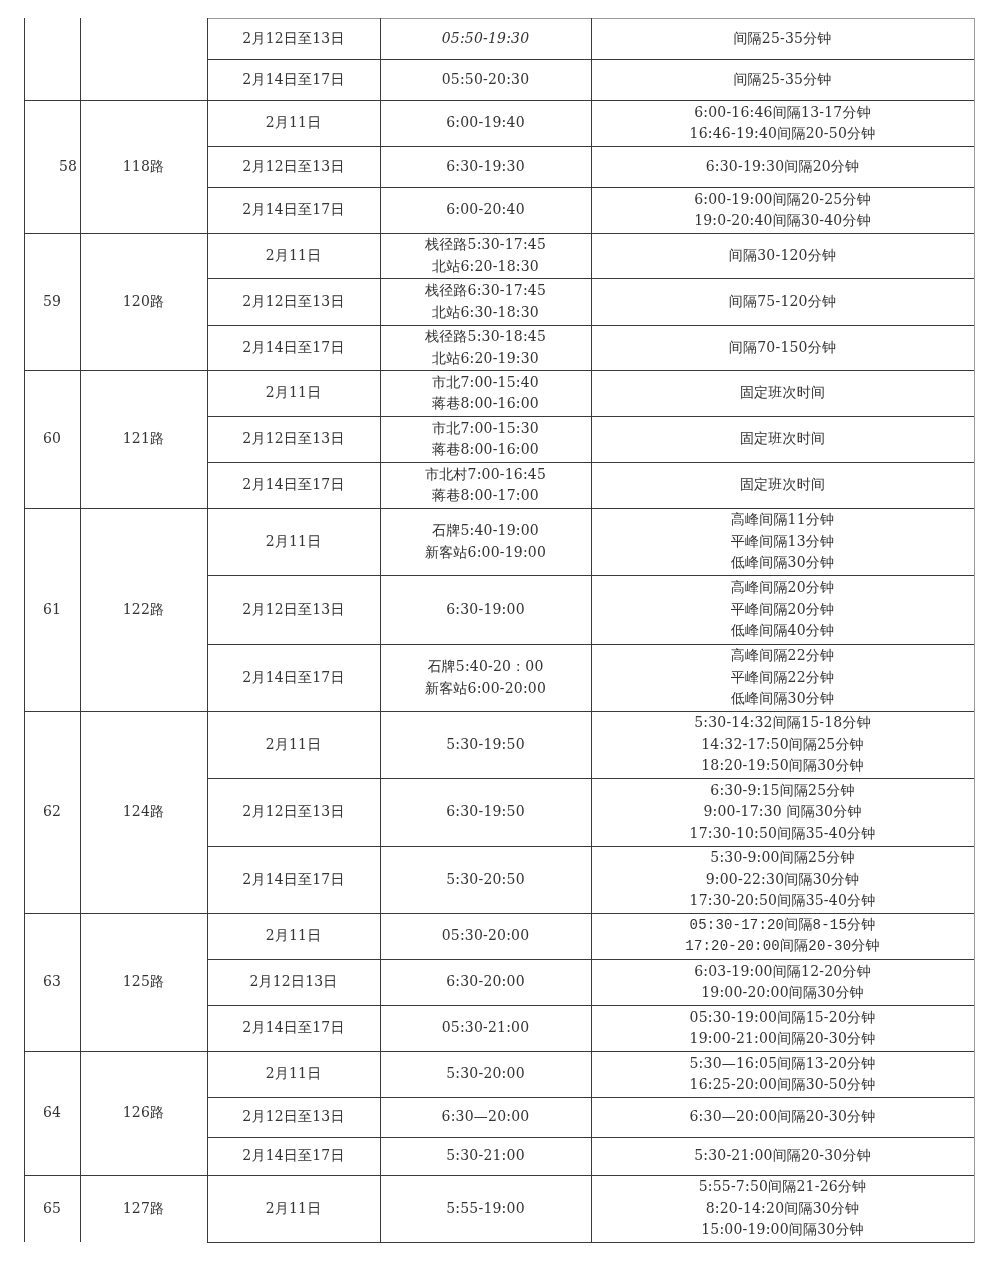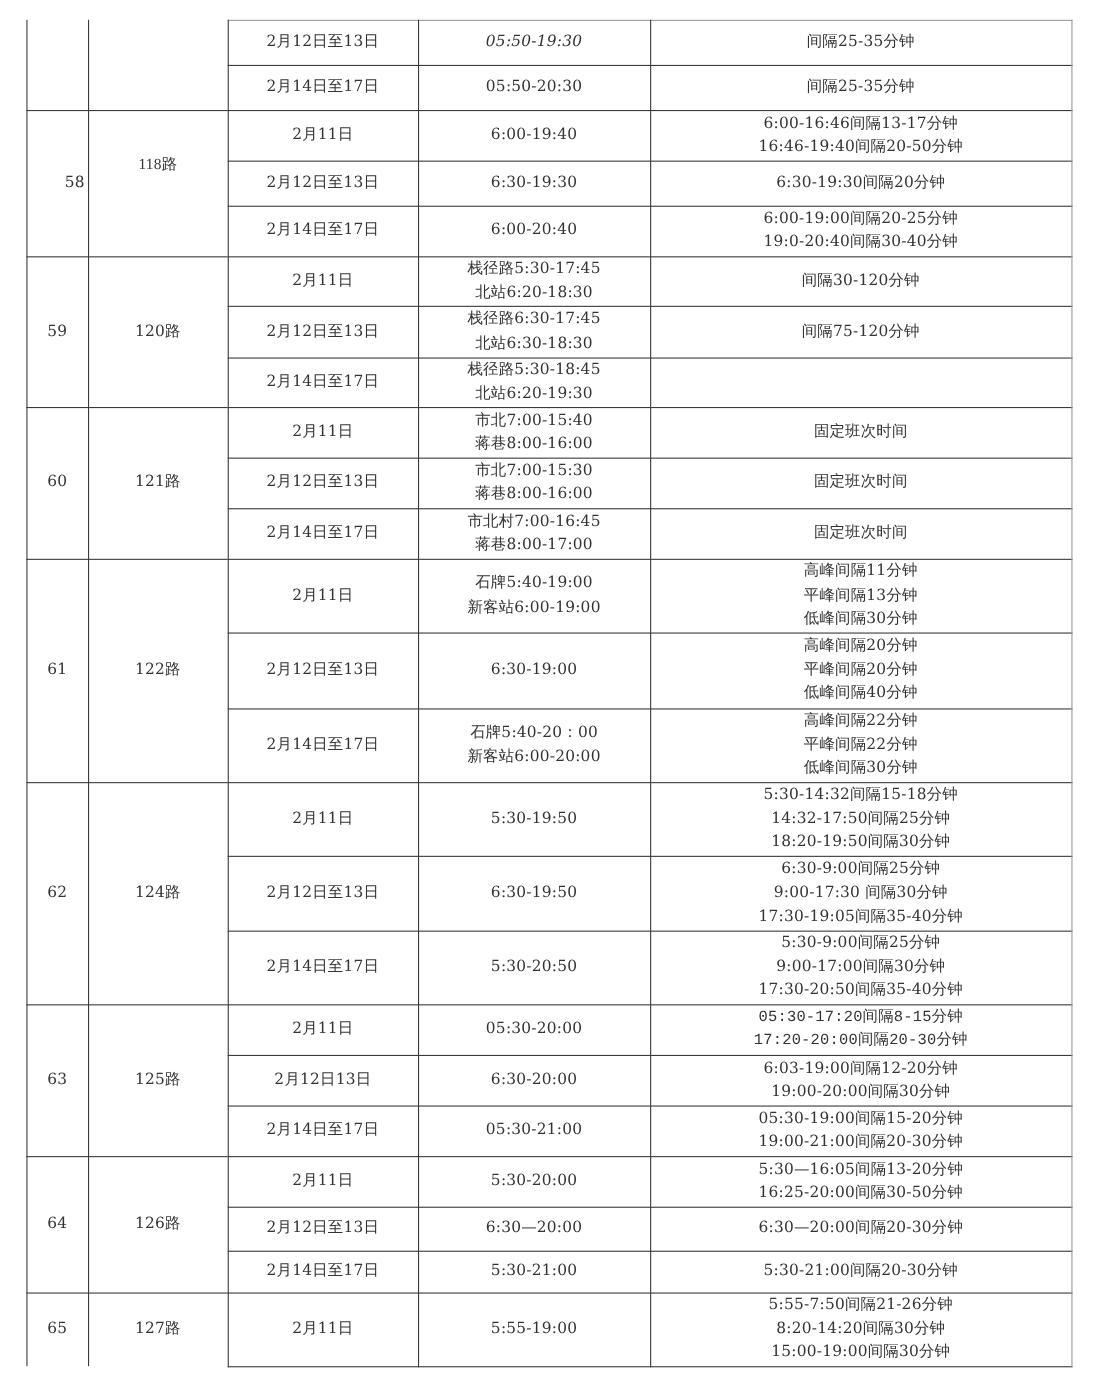--- a/index.html
+++ b/index.html
@@ -28,21 +28,21 @@
       <span>间隔25-35分钟</span>
     </div>
     <div class="cell" style="left: 207px; top: 59px; width: 173px; height: 41px;">2月14日至17日</div>
     <div class="cell" style="left: 380px; top: 59px; width: 211px; height: 41px;">
       <span>05:50-20:30</span>
     </div>
     <div class="cell" style="left: 591px; top: 59px; width: 383px; height: 41px;">
       <span>间隔25-35分钟</span>
     </div>
     <div class="cell" style="left: 40px; top: 100px; width: 56px; height: 133px;">58</div>
-    <div class="cell" style="left: 80px; top: 84px; width: 127px; height: 133px; font-family: Liberation Serif, serif;">118路</div>
+    <div class="cell" style="left: 80px; top: 100px; width: 127px; height: 133px;">118路</div>
     <div class="line h" style="left: 24px; top: 100px; width: 183px; height: 1px;"></div>
     <div class="cell" style="left: 207px; top: 100px; width: 173px; height: 46px;">2月11日</div>
     <div class="cell" style="left: 380px; top: 100px; width: 211px; height: 46px;">
       <span>6:00-19:40</span>
     </div>
     <div class="cell" style="left: 591px; top: 100px; width: 383px; height: 46px;">
       <span>6:00-16:46间隔13-17分钟</span>
       <span>16:46-19:40间隔20-50分钟</span>
     </div>
     <div class="cell" style="left: 207px; top: 146px; width: 173px; height: 41px;">2月12日至13日</div>
@@ -77,20 +77,23 @@
       <span>北站6:30-18:30</span>
     </div>
     <div class="cell" style="left: 591px; top: 278px; width: 383px; height: 47px;">
       <span>间隔75-120分钟</span>
     </div>
     <div class="cell" style="left: 207px; top: 325px; width: 173px; height: 45px;">2月14日至17日</div>
     <div class="cell" style="left: 380px; top: 325px; width: 211px; height: 45px;">
       <span>栈径路5:30-18:45</span>
       <span>北站6:20-19:30</span>
     </div>
+    <div class="cell" style="left: 591px; top: 325px; width: 383px; height: 45px;">
+      <span>间隔70-150分钟</span>
+    </div>
     <div class="cell" style="left: 24px; top: 370px; width: 56px; height: 138px;">60</div>
     <div class="cell" style="left: 80px; top: 370px; width: 127px; height: 138px;">121路</div>
     <div class="line h" style="left: 24px; top: 370px; width: 183px; height: 1px;"></div>
     <div class="cell" style="left: 207px; top: 370px; width: 173px; height: 46px;">2月11日</div>
     <div class="cell" style="left: 380px; top: 370px; width: 211px; height: 46px;">
       <span>市北7:00-15:40</span>
       <span>蒋巷8:00-16:00</span>
     </div>
     <div class="cell" style="left: 591px; top: 370px; width: 383px; height: 46px;">
       <span>固定班次时间</span>
@@ -153,31 +156,31 @@
     <div class="cell" style="left: 591px; top: 711px; width: 383px; height: 67px;">
       <span>5:30-14:32间隔15-18分钟</span>
       <span>14:32-17:50间隔25分钟</span>
       <span>18:20-19:50间隔30分钟</span>
     </div>
     <div class="cell" style="left: 207px; top: 778px; width: 173px; height: 68px;">2月12日至13日</div>
     <div class="cell" style="left: 380px; top: 778px; width: 211px; height: 68px;">
       <span>6:30-19:50</span>
     </div>
     <div class="cell" style="left: 591px; top: 778px; width: 383px; height: 68px;">
-      <span>6:30-9:00间隔25分钟</span>
+      <span>6:30-9:15间隔25分钟</span>
       <span>9:00-17:30 间隔30分钟</span>
-      <span>17:30-19:05间隔35-40分钟</span>
+      <span>17:30-10:50间隔35-40分钟</span>
     </div>
     <div class="cell" style="left: 207px; top: 846px; width: 173px; height: 67px;">2月14日至17日</div>
     <div class="cell" style="left: 380px; top: 846px; width: 211px; height: 67px;">
       <span>5:30-20:50</span>
     </div>
     <div class="cell" style="left: 591px; top: 846px; width: 383px; height: 67px;">
       <span>5:30-9:00间隔25分钟</span>
-      <span>9:00-17:00间隔30分钟</span>
+      <span>9:00-22:30间隔30分钟</span>
       <span>17:30-20:50间隔35-40分钟</span>
     </div>
     <div class="cell" style="left: 24px; top: 913px; width: 56px; height: 138px;">63</div>
     <div class="cell" style="left: 80px; top: 913px; width: 127px; height: 138px;">125路</div>
     <div class="line h" style="left: 24px; top: 913px; width: 183px; height: 1px;"></div>
     <div class="cell" style="left: 207px; top: 913px; width: 173px; height: 46px;">2月11日</div>
     <div class="cell" style="left: 380px; top: 913px; width: 211px; height: 46px;">
       <span>05:30-20:00</span>
     </div>
     <div class="cell" style="left: 591px; top: 913px; width: 383px; height: 46px; font-family: Liberation Mono, monospace;">

